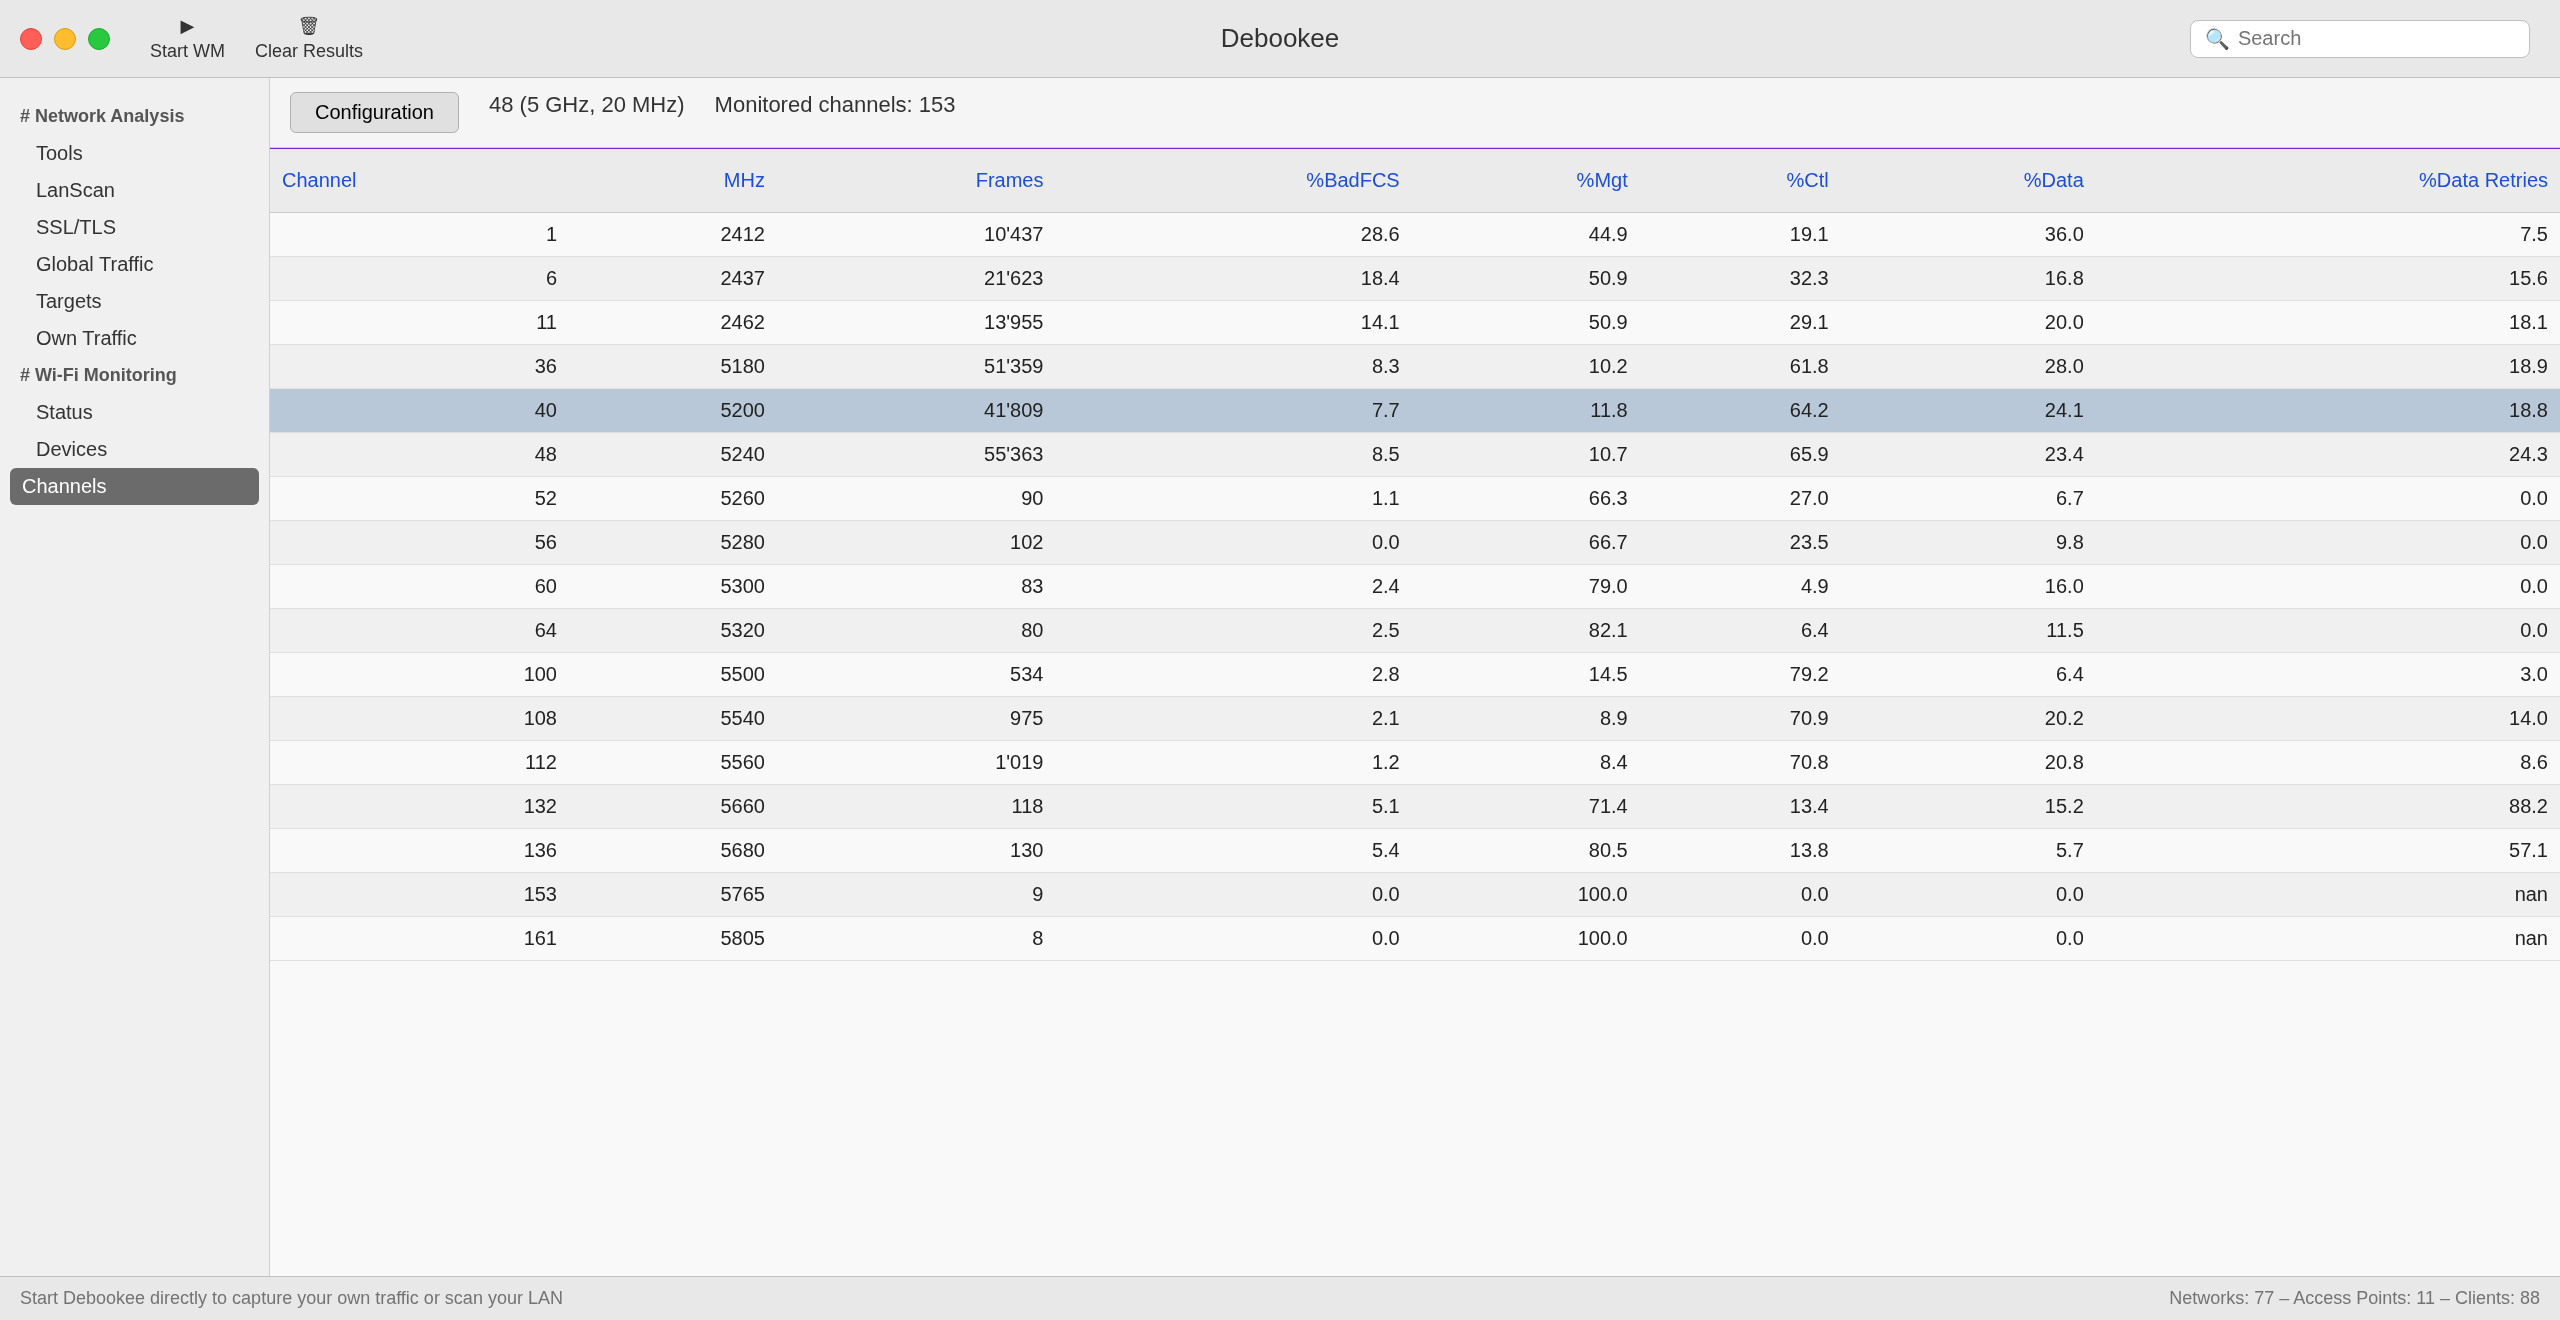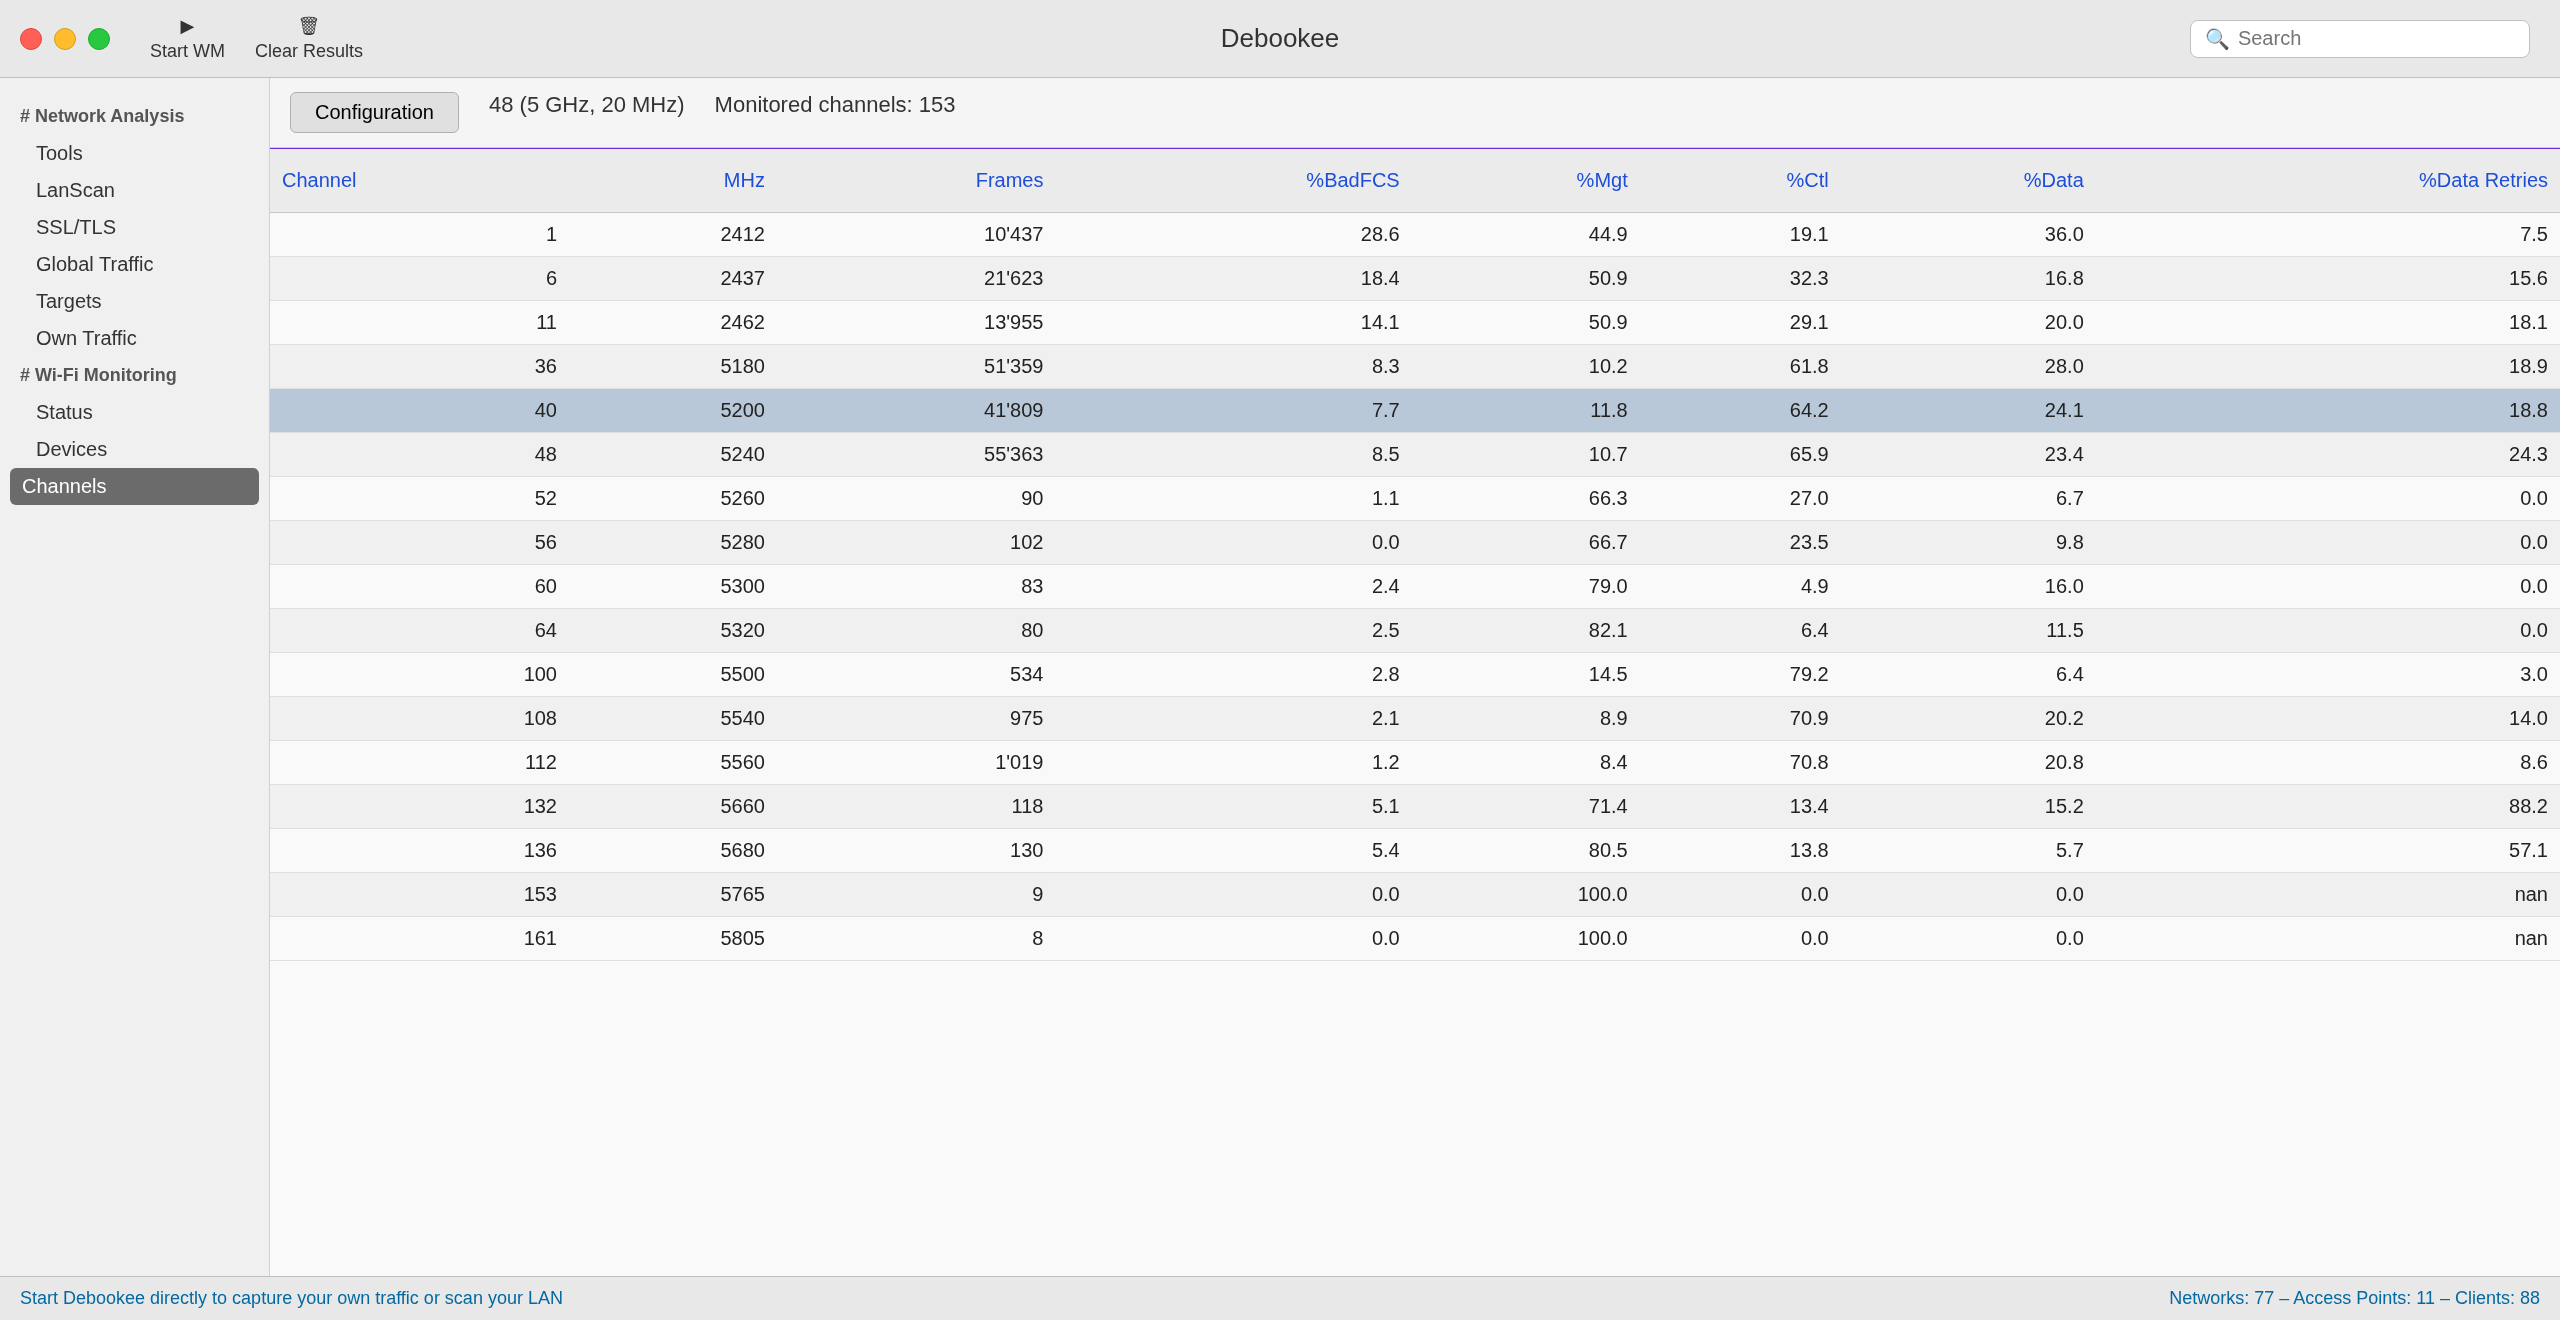--- a/index.html
+++ b/index.html
@@ -207,21 +207,21 @@
 
     
     .statusbar {
       height: 44px;
       background: #e8e8e8;
       border-top: 1px solid #c0c0c0;
       display: flex;
       align-items: center;
       padding: 0 20px;
       font-size: 18px;
-      color: #0369a1;
+      color: #737373;
       justify-content: space-between;
     }
   </style>
 </head>
 <body>
 
 <div class="titlebar">
   <div class="traffic-lights">
     <div class="traffic-light tl-red"></div>
     <div class="traffic-light tl-yellow"></div>

